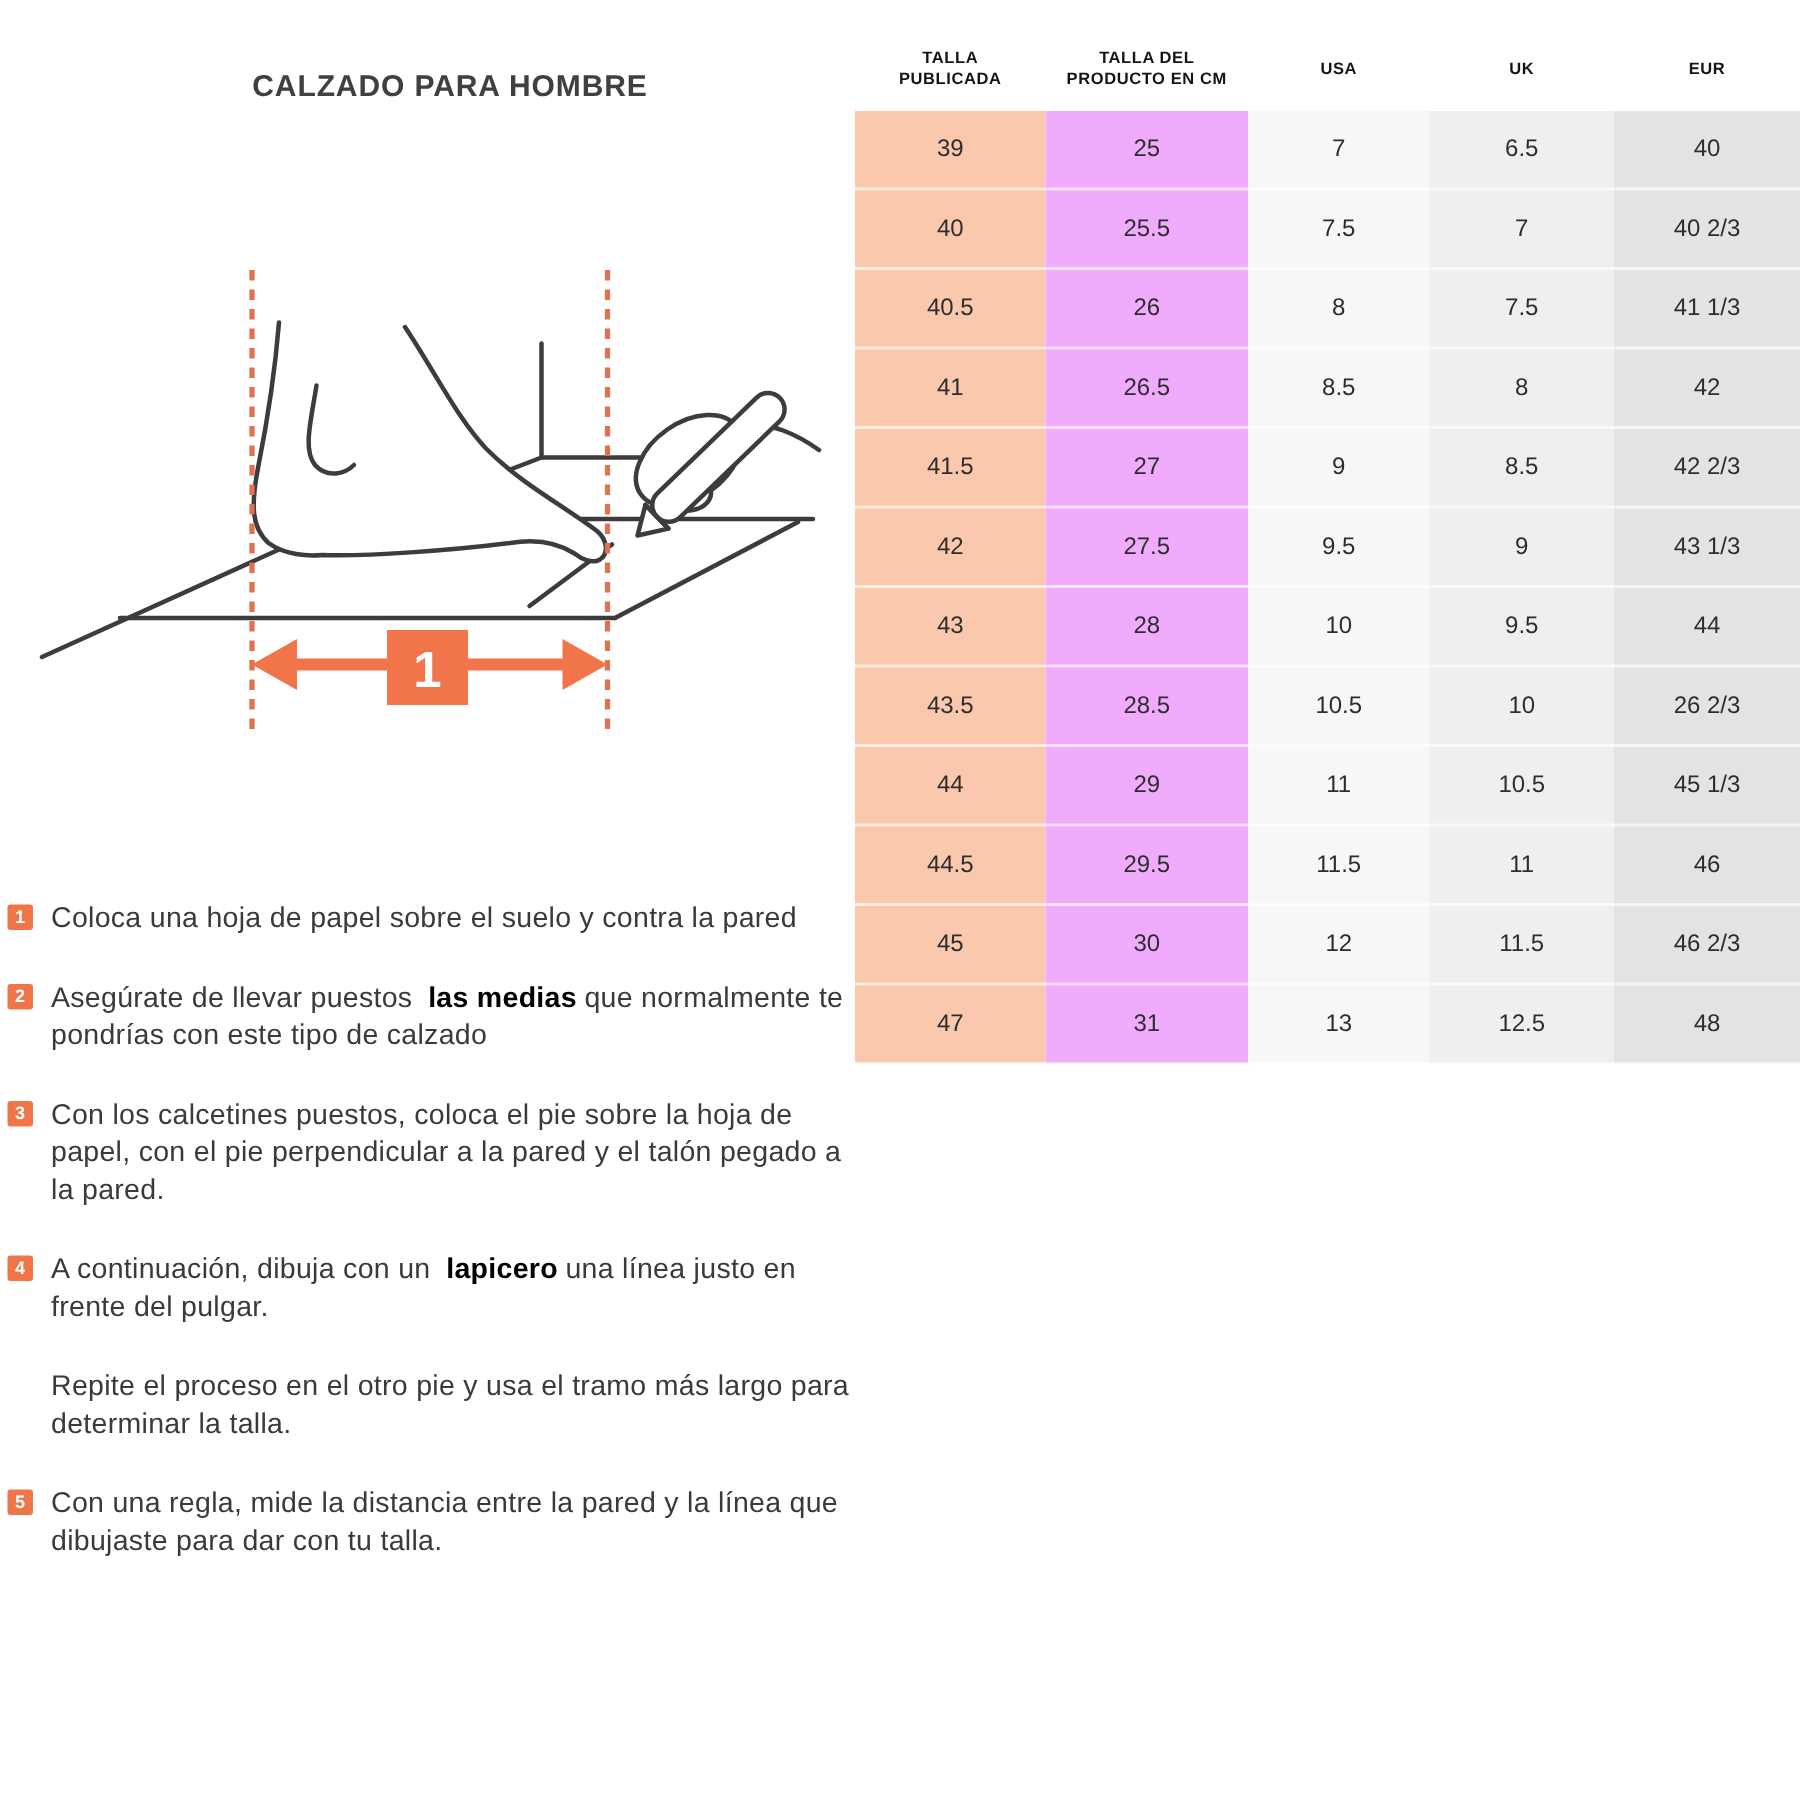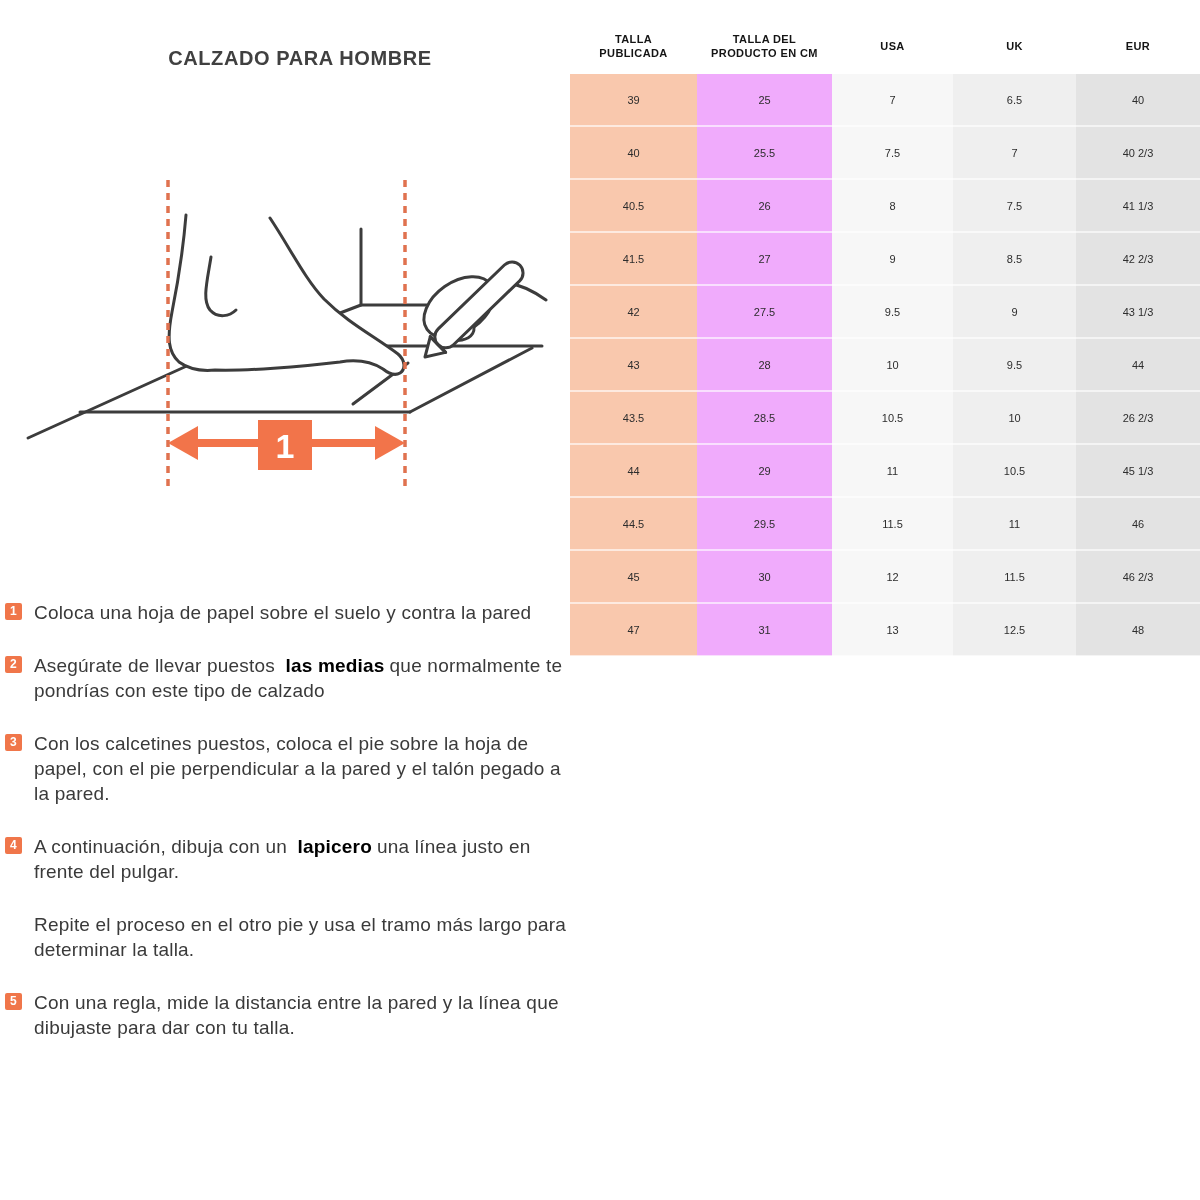--- a/index.html
+++ b/index.html
@@ -29,21 +29,21 @@
     position:absolute;left:570px;top:18px;width:630px;
     border-collapse:collapse;table-layout:fixed;
   }
   .size-table th{
     height:56px;vertical-align:middle;text-align:center;
     font-size:11px;font-weight:bold;letter-spacing:.4px;color:#141414;
     line-height:14px;padding:0;
   }
   .size-table td{
     height:49px;text-align:center;vertical-align:middle;
-    font-size:11px;color:#2d2d2d;
+    font-size:16px;color:#2d2d2d;
     border-bottom:2px solid rgba(255,255,255,.62);
   }
   .size-table td.c0{background:#f9c8ad;}
   .size-table td.c1{background:#f0abfc;}
   .size-table td.c2{background:#f7f7f7;}
   .size-table td.c3{background:#efefef;}
   .size-table td.c4{background:#e3e3e3;}
 </style>
 </head>
 <body>
@@ -151,20 +151,27 @@
         <td class="c4">40 2/3</td>
       </tr>
       <tr>
         <td class="c0">40.5</td>
         <td class="c1">26</td>
         <td class="c2">8</td>
         <td class="c3">7.5</td>
         <td class="c4">41 1/3</td>
       </tr>
       <tr>
+        <td class="c0">41</td>
+        <td class="c1">26.5</td>
+        <td class="c2">8.5</td>
+        <td class="c3">8</td>
+        <td class="c4">42</td>
+      </tr>
+      <tr>
         <td class="c0">41.5</td>
         <td class="c1">27</td>
         <td class="c2">9</td>
         <td class="c3">8.5</td>
         <td class="c4">42 2/3</td>
       </tr>
       <tr>
         <td class="c0">42</td>
         <td class="c1">27.5</td>
         <td class="c2">9.5</td>

